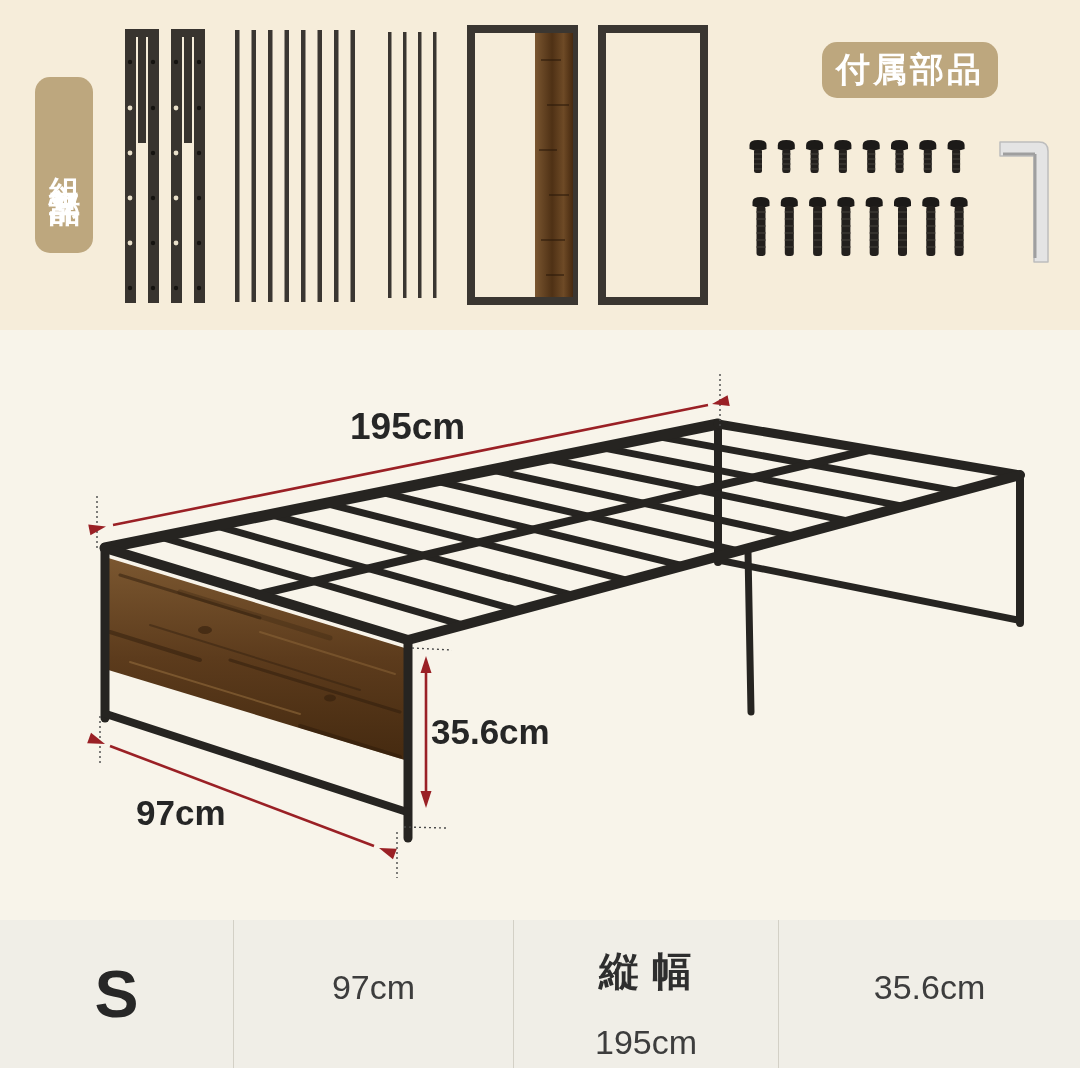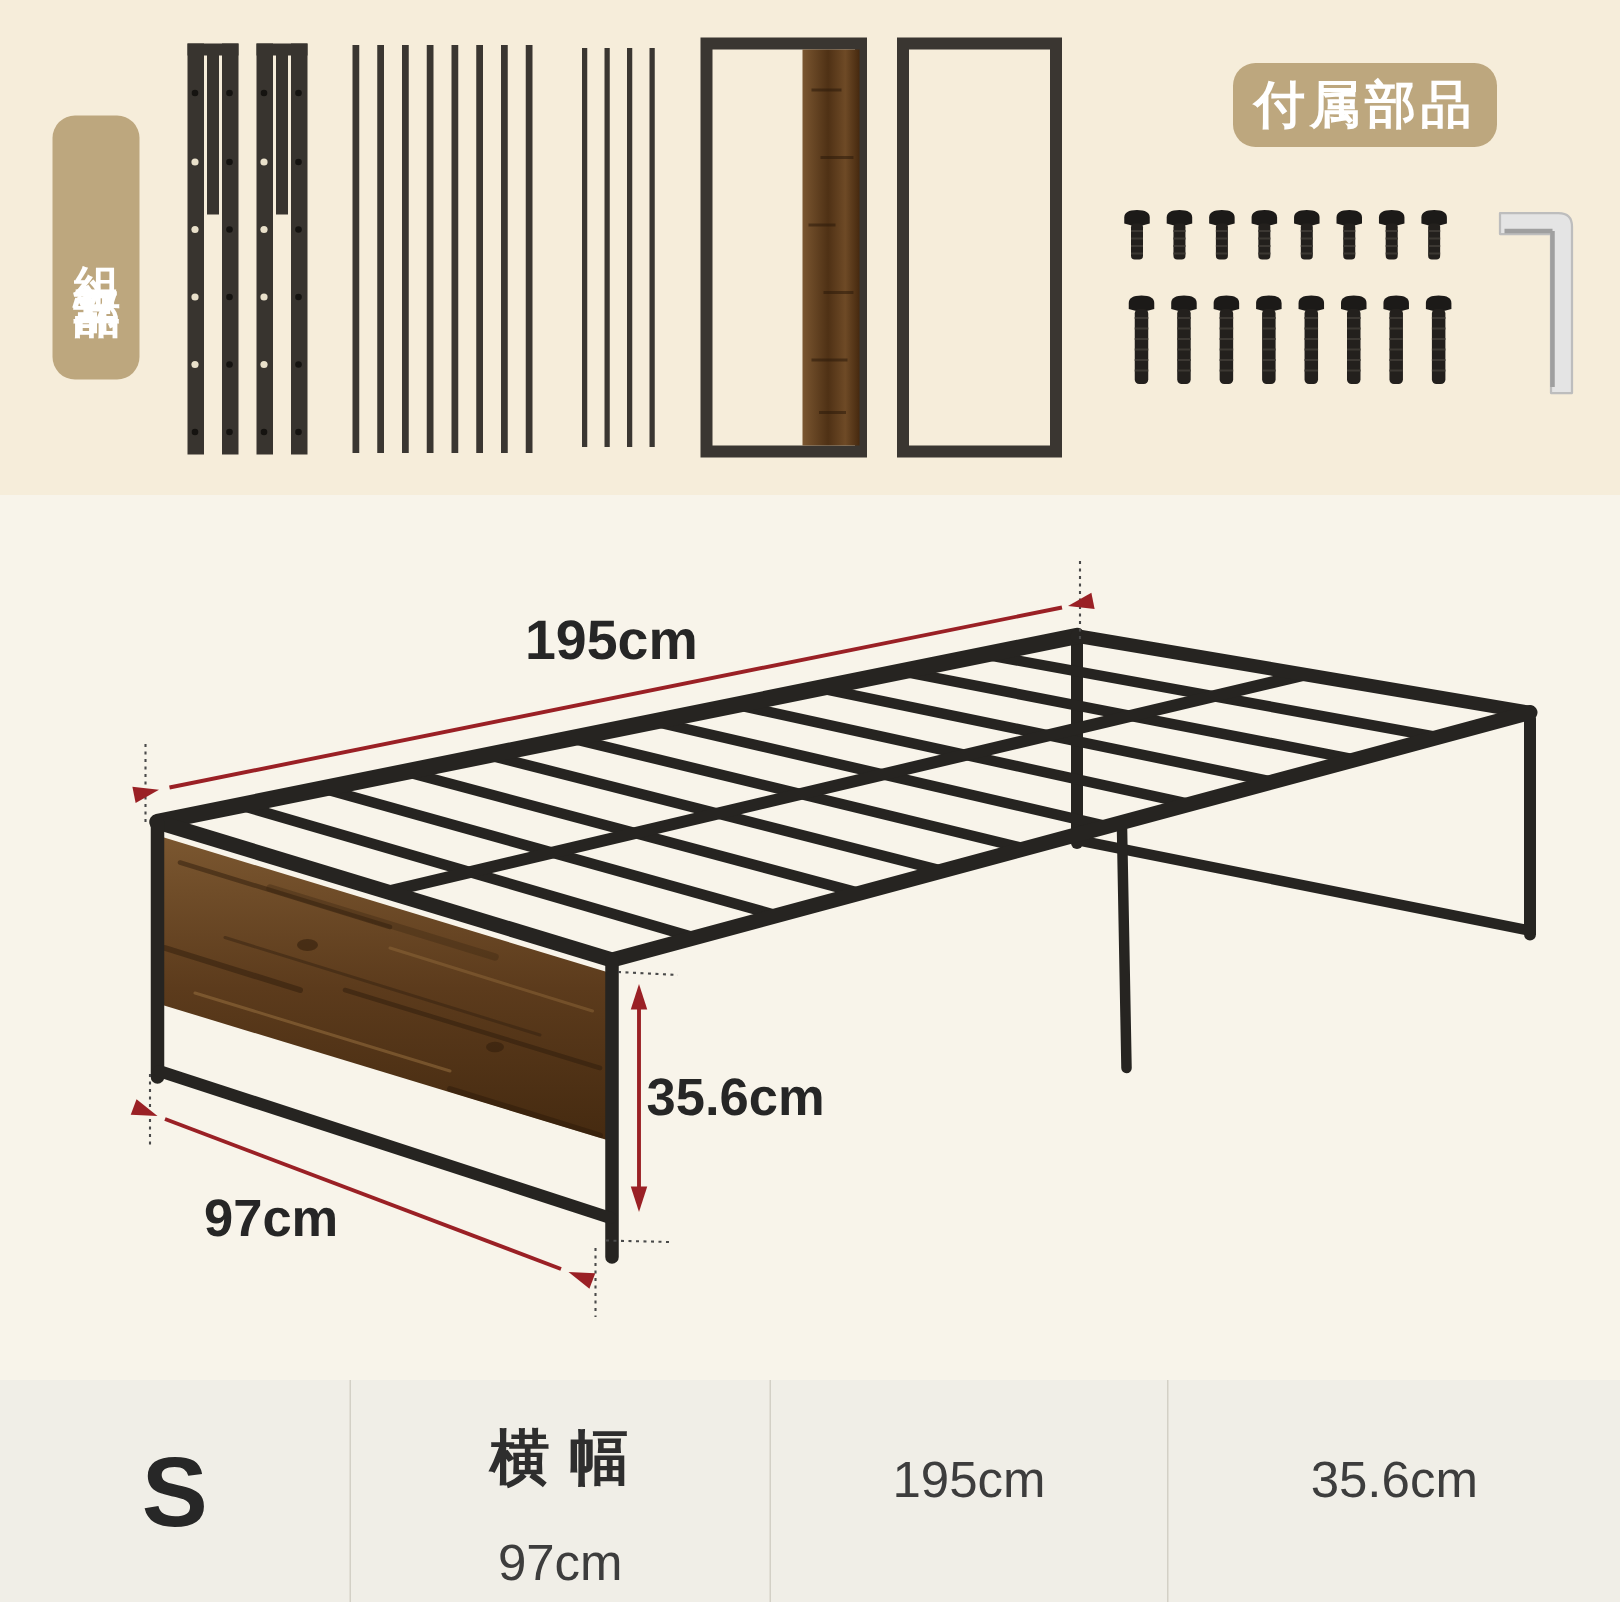--- a/index.html
+++ b/index.html
@@ -281,24 +281,24 @@
 
   <div class="dim-label" id="dim-length">195cm</div>
   <div class="dim-label" id="dim-height">35.6cm</div>
   <div class="dim-label" id="dim-width">97cm</div>
 
   <div class="spec-grid">
     <div class="spec-cell spec-size-cell">
       <span class="spec-size">S</span>
     </div>
     <div class="spec-cell">
-      <span class="spec-label">横 幅</span>
       <span class="spec-value">97cm</span>
     </div>
     <div class="spec-cell">
+      <span class="spec-label">縦 幅</span>
       <span class="spec-value">195cm</span>
     </div>
     <div class="spec-cell">
       <span class="spec-value">35.6cm</span>
     </div>
   </div>
 
 </div>
 
 </body></html>

